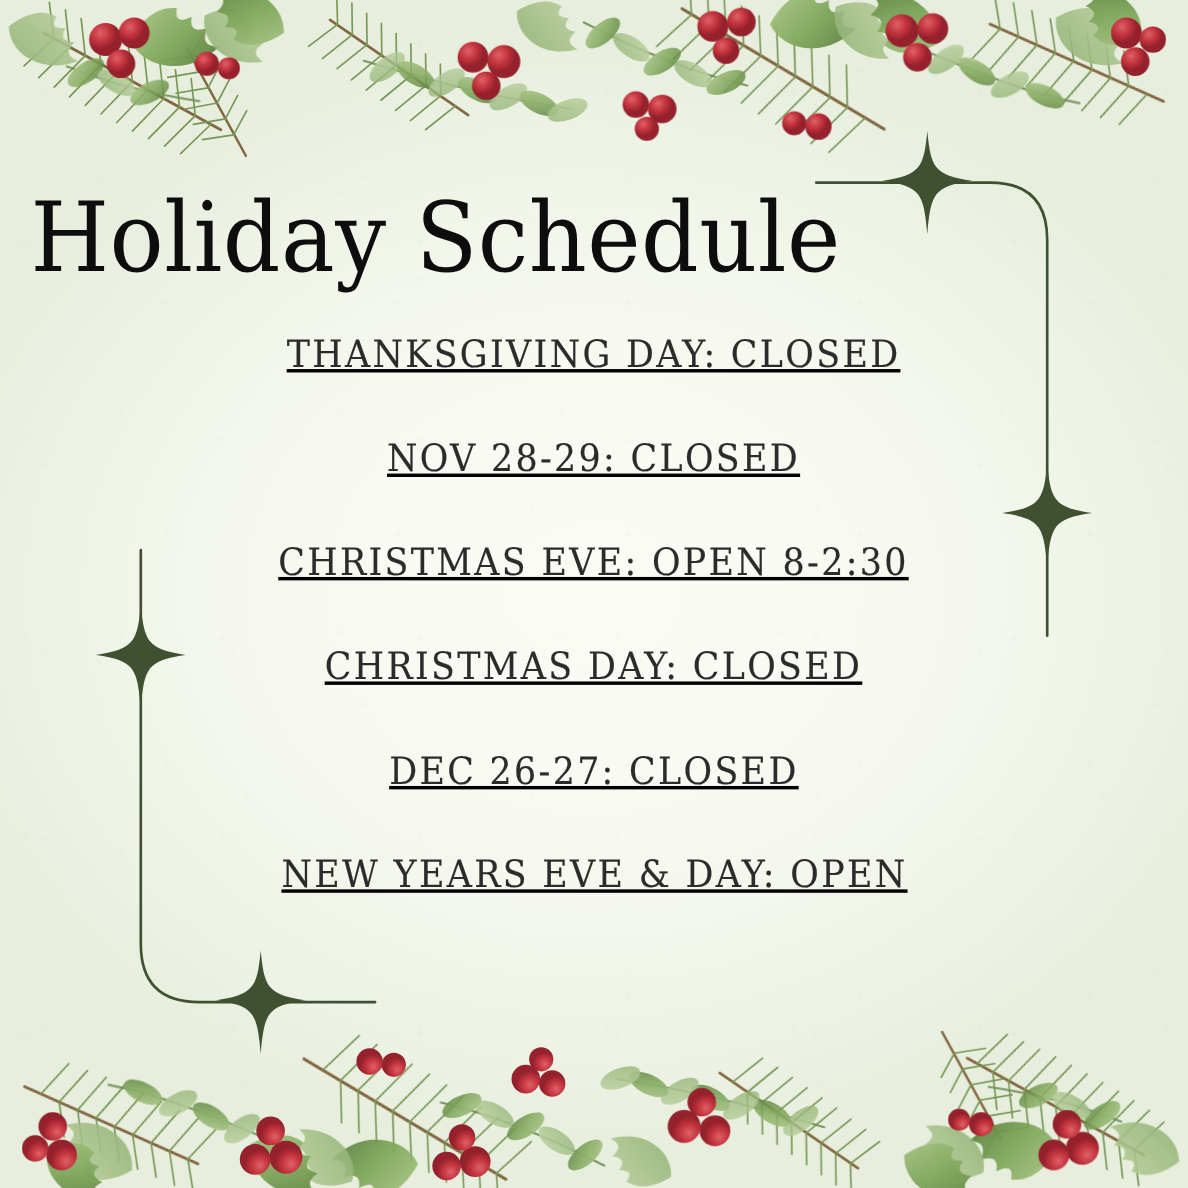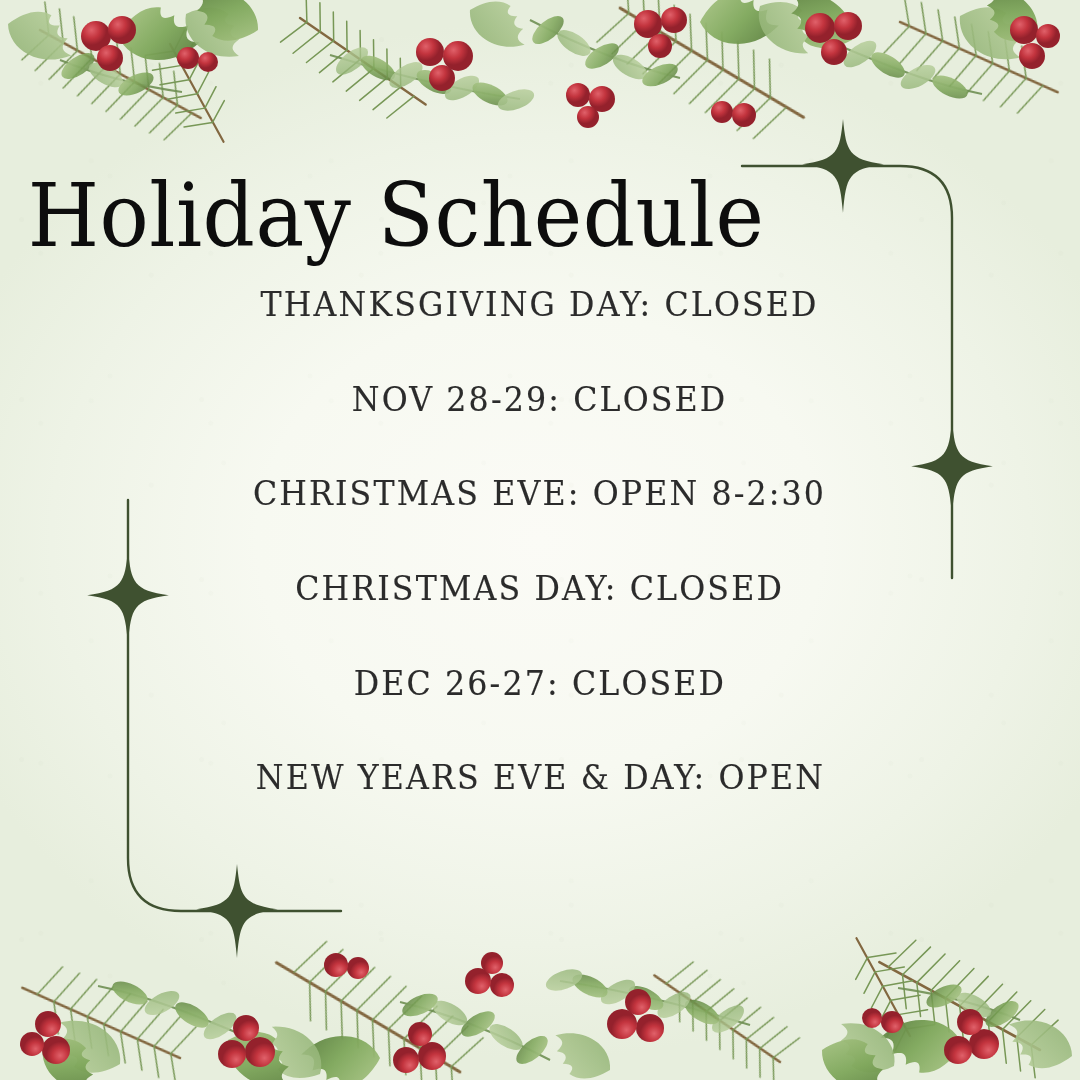--- a/index.html
+++ b/index.html
@@ -49,25 +49,26 @@
     font-family:"DejaVu Serif", serif;
     font-size:88px;
     line-height:1;
     font-weight:400;
     color:#0d0d0d;
     letter-spacing:0.5px;
     transform:scaleX(.93);
     text-rendering:optimizeLegibility;
   }
   #schedule-list {
-    margin-top:28px;
+    margin-top:45px;
     width:100%;
     display:flex; flex-direction:column;
     align-items:center;
     gap:60px;
+    text-decoration:underline;
   }
   .schedule-line {
     font-family:"DejaVu Serif", serif;
     font-size:33px;
     line-height:1.05;
     letter-spacing:2.2px;
     color:#2b2b2b;
     white-space:nowrap;
     transform:scaleX(.96) scaleY(1.04);
     -webkit-text-stroke:0.15px #3a3a3a;

